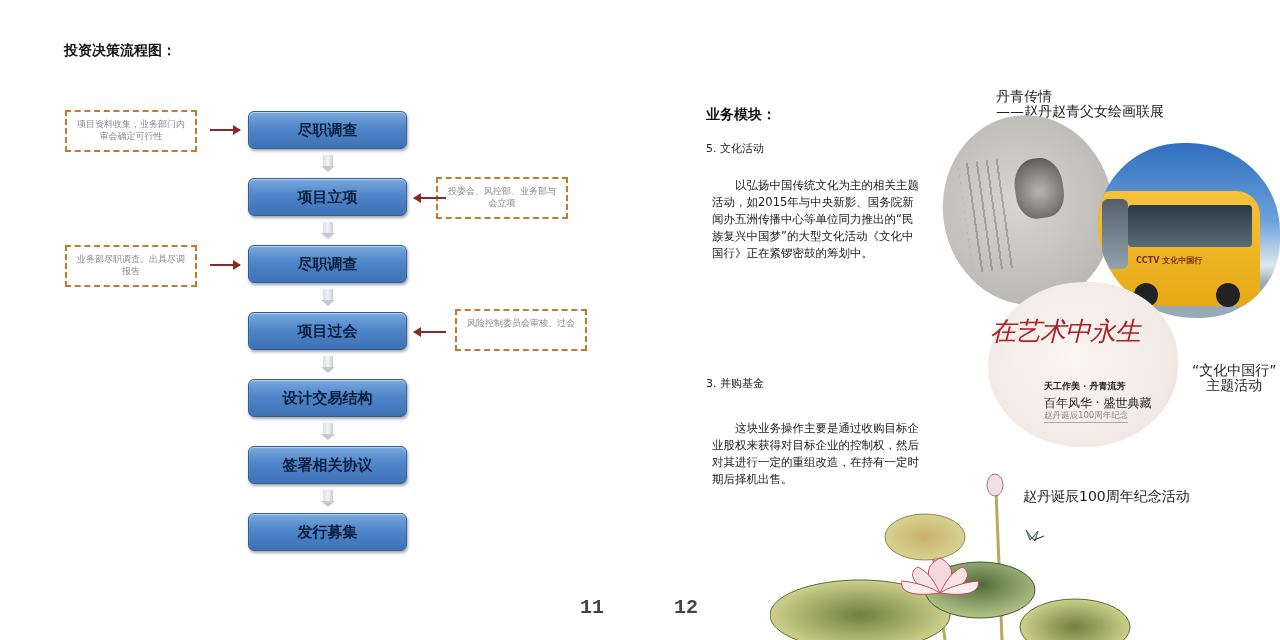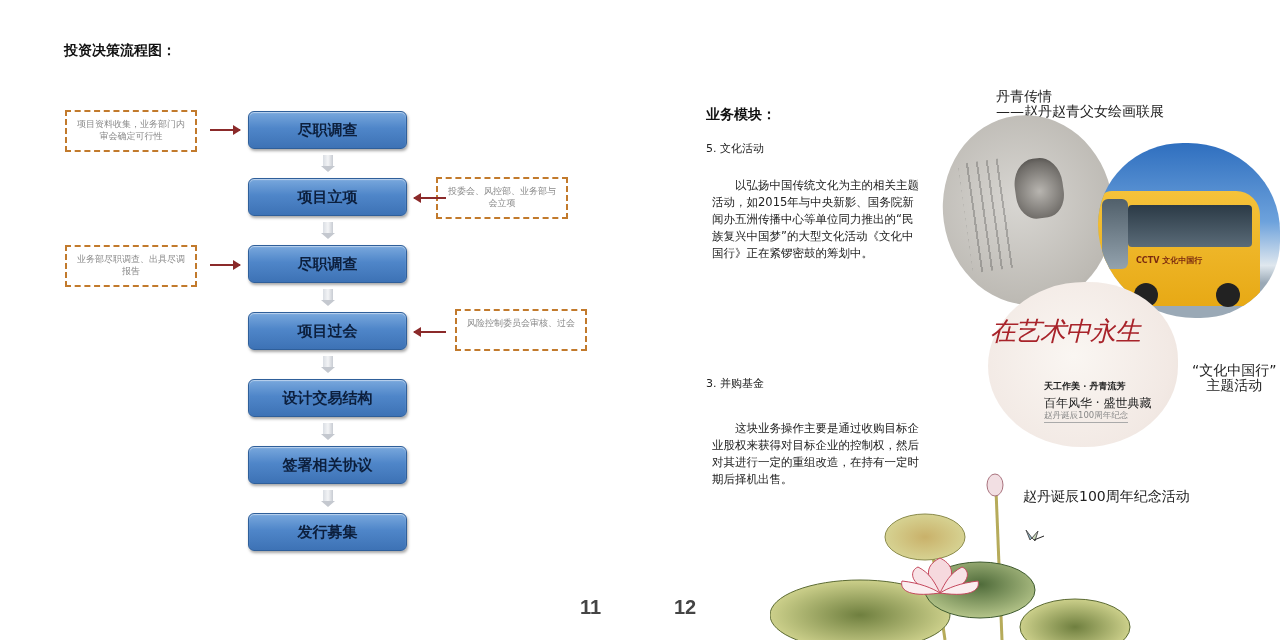--- a/index.html
+++ b/index.html
@@ -11,21 +11,21 @@
     border:1px solid #2f5f9a;box-shadow:1px 2px 3px rgba(0,0,0,.35), inset 0 1px 1px rgba(255,255,255,.5);
     display:flex;align-items:center;justify-content:center;font-size:15px;font-weight:bold;color:#0c1f3d;}
   .down{position:absolute;left:321px;width:14px;height:18px;}
   .down .shaft{position:absolute;left:2px;top:0;width:10px;height:11px;background:linear-gradient(90deg,#d9dde3,#f3f4f6,#c8ccd3);}
   .down .head{position:absolute;left:0;top:11px;width:0;height:0;border-left:7px solid transparent;border-right:7px solid transparent;border-top:6px solid #c4c8cf;}
   .note{position:absolute;width:132px;height:42px;border:2px dashed #c27a2c;box-sizing:border-box;
     font-size:9px;line-height:12px;color:#8a8a8a;padding:6px 6px;text-align:center;}
   .harrow{position:absolute;height:2px;background:#8b2a2a;}
   .harrow.r::after{content:"";position:absolute;right:-1px;top:-4px;border-left:8px solid #8b2a2a;border-top:5px solid transparent;border-bottom:5px solid transparent;}
   .harrow.l::before{content:"";position:absolute;left:-1px;top:-4px;border-right:8px solid #8b2a2a;border-top:5px solid transparent;border-bottom:5px solid transparent;}
-  .pgnum{position:absolute;top:596px;font-size:20px;font-weight:bold;color:#444;font-family:Liberation Sans, sans-serif;}
+  .pgnum{position:absolute;top:596px;font-size:20px;font-weight:bold;color:#444;font-family:Liberation Mono, monospace;}
   .sec-title{left:706px;top:106px;font-size:14px;font-weight:bold;color:#111;}
   .sub{font-size:11px;color:#222;}
   .para{width:210px;font-size:11.5px;line-height:17px;color:#222;text-indent:2em;}
   .caption{font-size:14px;color:#222;line-height:15px;margin-top:20px;}
   .blob{position:absolute;border-radius:50%;}
 </style>
 </head>
 <body>
 
 <div class="abs title">投资决策流程图：</div>

